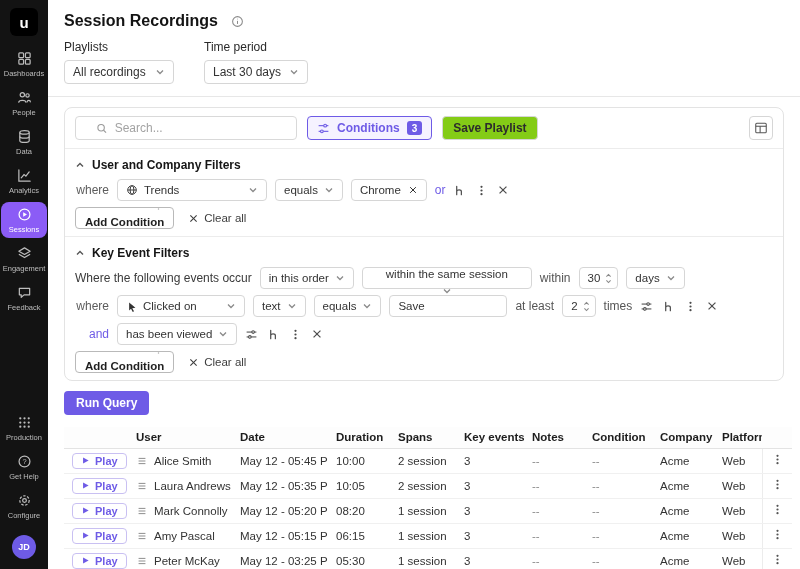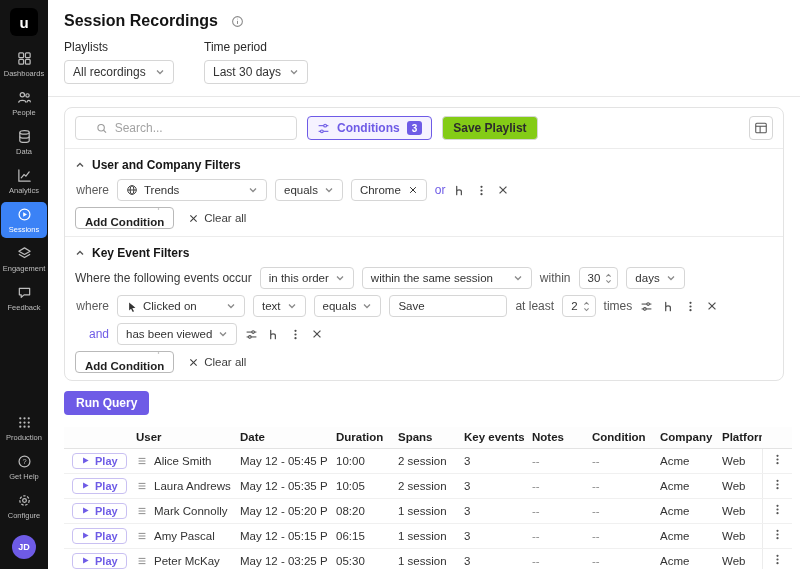--- a/index.html
+++ b/index.html
@@ -9,21 +9,21 @@
 
   
   .sidebar { width:48px; background:#131313; flex-shrink:0; display:flex;
     flex-direction:column; align-items:center; padding-top:8px; }
   .logo { width:28px; height:28px; border-radius:6px; background:#000; color:#fff;
     font-weight:bold; font-size:15px; display:flex; align-items:center; justify-content:center;
     margin-bottom:10px; }
   .nav-item { width:46px; padding:5px 0 4px; margin-bottom:3px; display:flex; flex-direction:column;
     align-items:center; gap:3px; color:#bdbdbd; font-size:7.5px; cursor:pointer; border-radius:5px; }
   .nav-item svg { width:15px; height:15px; }
-  .nav-item.active { background:#3b82f6; color:#fff; }
+  .nav-item.active { background:#8b5cf6; color:#fff;border-radius:8px; }
   .sidebar-spacer { flex:1; }
   .avatar { width:24px; height:24px; border-radius:50%; background:#6e5be6; color:#fff;
     font-size:9px; font-weight:bold; display:flex; align-items:center; justify-content:center;
     margin:8px 0 10px; cursor:pointer; }
 
   
   .main { flex:1; display:flex; flex-direction:column; overflow:hidden; }
   .page-header { display:flex; align-items:center; gap:13px; padding:12px 16px 2px; }
   .page-title { font-size:16px; font-weight:700; color:#141414; }
   .info-ic { color:#8a8a8a; width:13px; height:13px; }
@@ -347,21 +347,21 @@
           </div>
 
           <div class="filter-row">
             <span class="intro-text">Where the following events occur</span>
             <div class="select sm">
               <span>in this order</span>
               <svg class="chev" width="10" height="10" viewBox="0 0 10 10" fill="none" stroke="currentColor" stroke-width="1.3">
                   <polyline points="2,3.5 5,6.5 8,3.5"></polyline>
                 </svg>
             </div>
-            <div class="select sm" style="min-width:170px; justify-content:space-between;">
+            <div class="select sm" style="min-width:170px; justify-content:space-between;flex-direction:column;">
               <span>within the same session</span>
               <svg class="chev" width="10" height="10" viewBox="0 0 10 10" fill="none" stroke="currentColor" stroke-width="1.3">
                   <polyline points="2,3.5 5,6.5 8,3.5"></polyline>
                 </svg>
             </div>
             <span>within</span>
             <div class="stepper">
               <span>30</span>
               <span class="arrows">
                 <svg width="7" height="5" viewBox="0 0 10 7" fill="none" stroke="currentColor" stroke-width="1.6">

